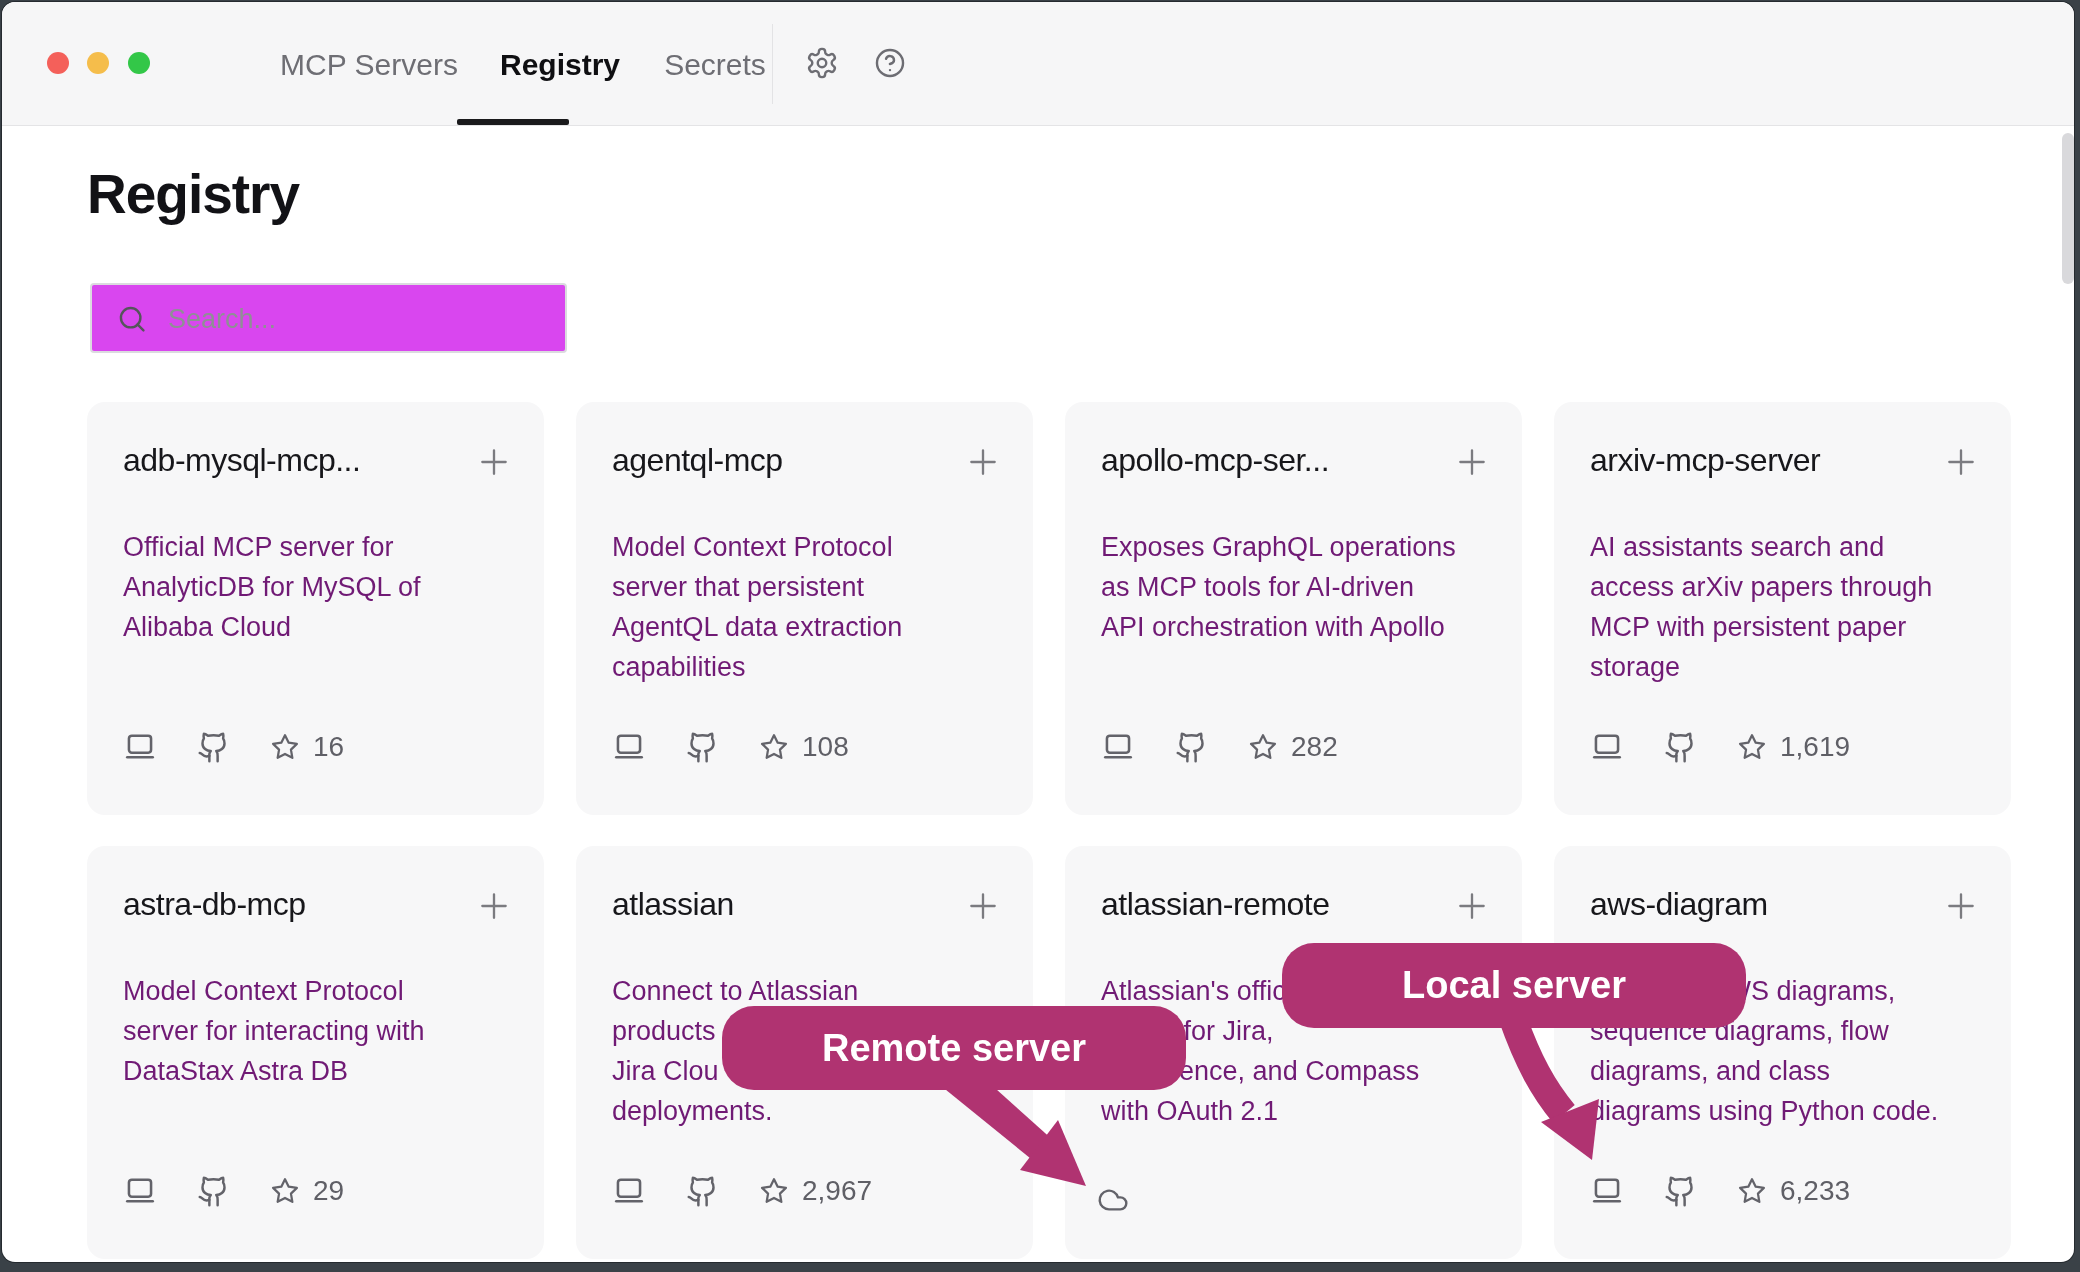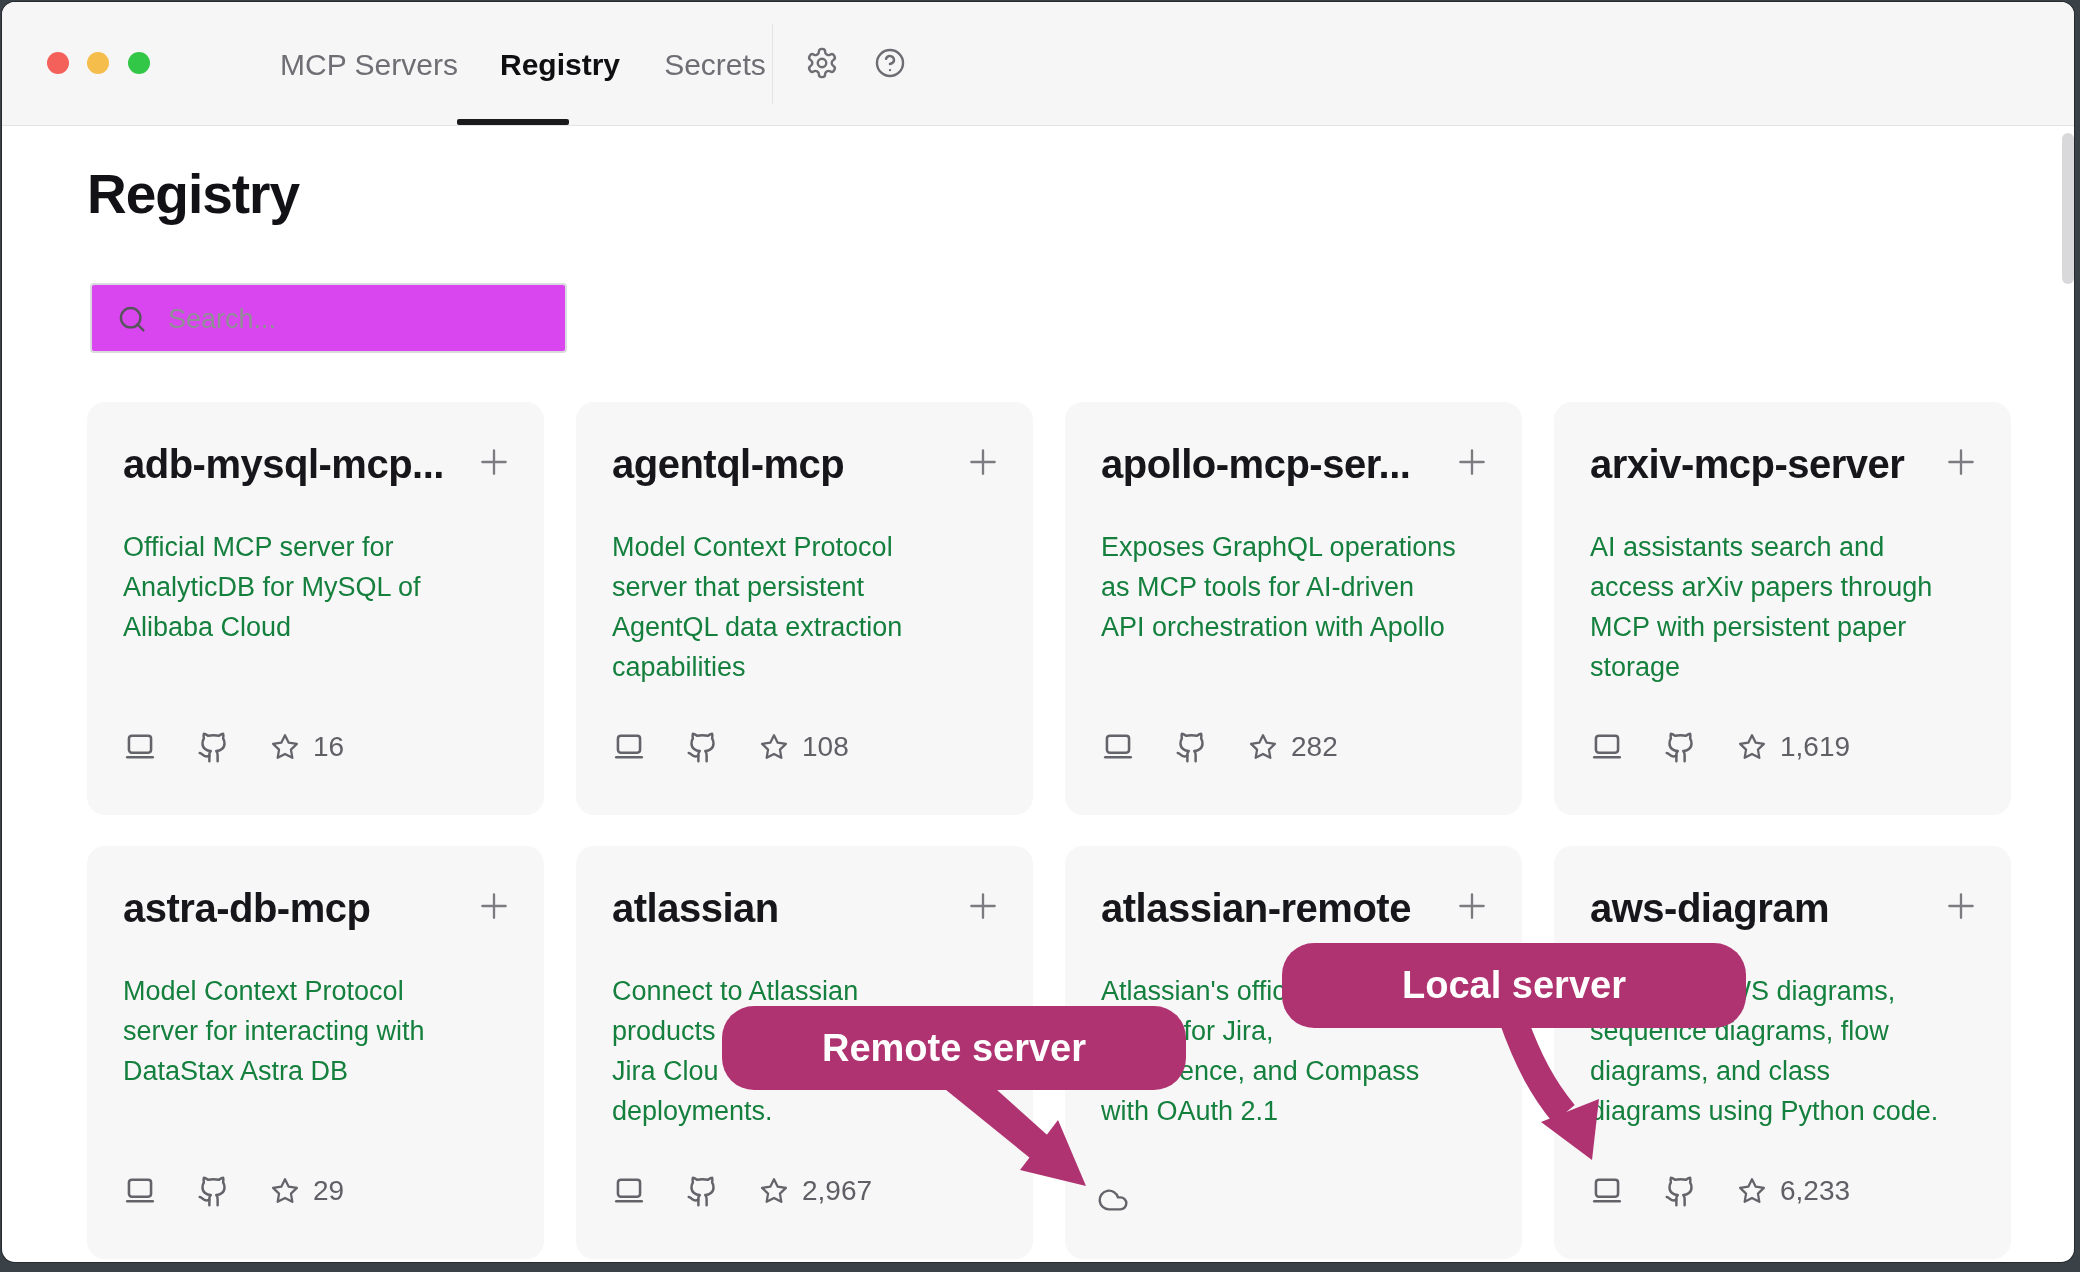--- a/index.html
+++ b/index.html
@@ -50,23 +50,23 @@
   }
   .searchbox input::placeholder{color:#8f8f95;}
   
   .grid{
     position:absolute;left:85px;top:400px;
     display:grid;grid-template-columns:repeat(4,457px);grid-auto-rows:413px;
     column-gap:32px;row-gap:31px;
   }
   .card{position:relative;background:#f7f7f8;border-radius:18px;}
   .card-head{position:absolute;left:36px;right:30px;top:40px;display:flex;justify-content:space-between;align-items:flex-start;}
-  .card-title{font-size:40px;font-weight:700;letter-spacing:-.5px;color:#17171b;white-space:nowrap;}
+  .card-title{font-size:32px;font-weight:400;letter-spacing:-.5px;color:#17171b;white-space:nowrap;}
   .plus-btn{width:40px;height:40px;color:#7b7b80;background:none;border:none;padding:0;flex:none;}
-  .desc{position:absolute;left:36px;right:26px;top:125px;font-size:27px;line-height:40px;color:#15803d;}
+  .desc{position:absolute;left:36px;right:26px;top:125px;font-size:27px;line-height:40px;color:#701a75;}
   .cfoot{position:absolute;left:36px;top:325px;height:40px;display:flex;align-items:center;color:#63636a;}
   .cfoot .ic{flex:none;}
   .ic{display:block;}
   .ic-laptop{width:34px;height:34px;margin-right:40px;}
   .ic-github{width:33px;height:33px;margin-right:40px;}
   .ic-star{width:30px;height:30px;margin-right:13px;}
   .star-count{font-size:28px;color:#5f5f66;}
   .cfoot-cloud{position:absolute;left:28px;top:338px;color:#63636a;}
   .ic-cloud{width:40px;height:32px;}
   

